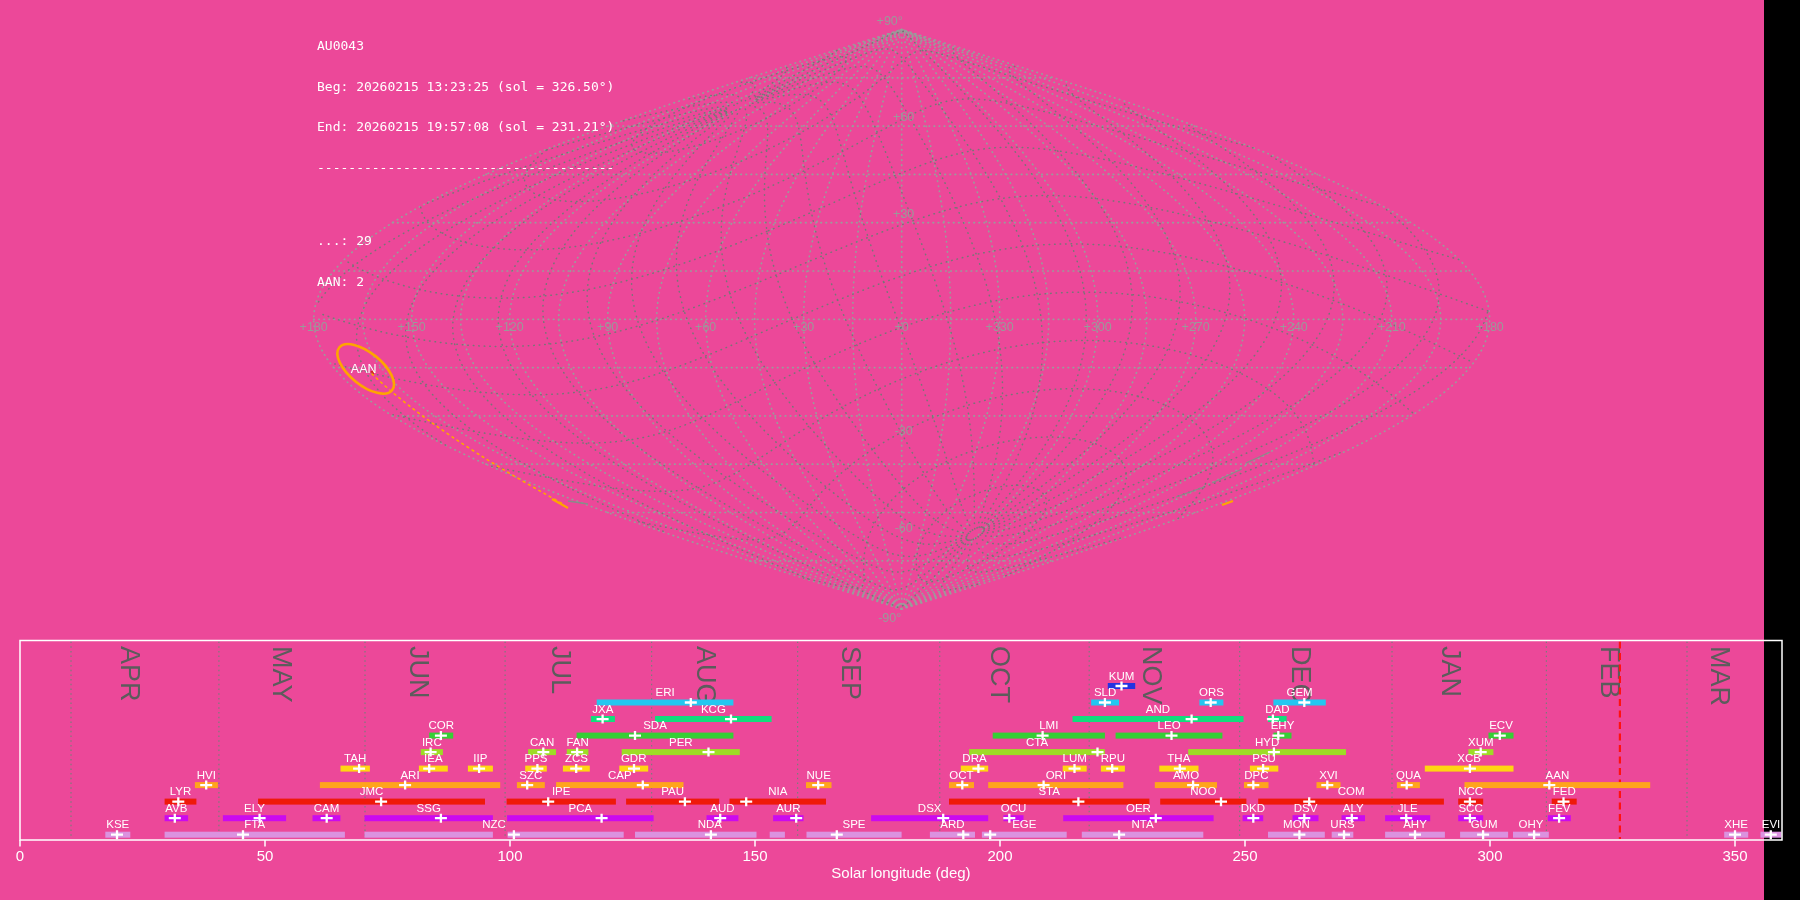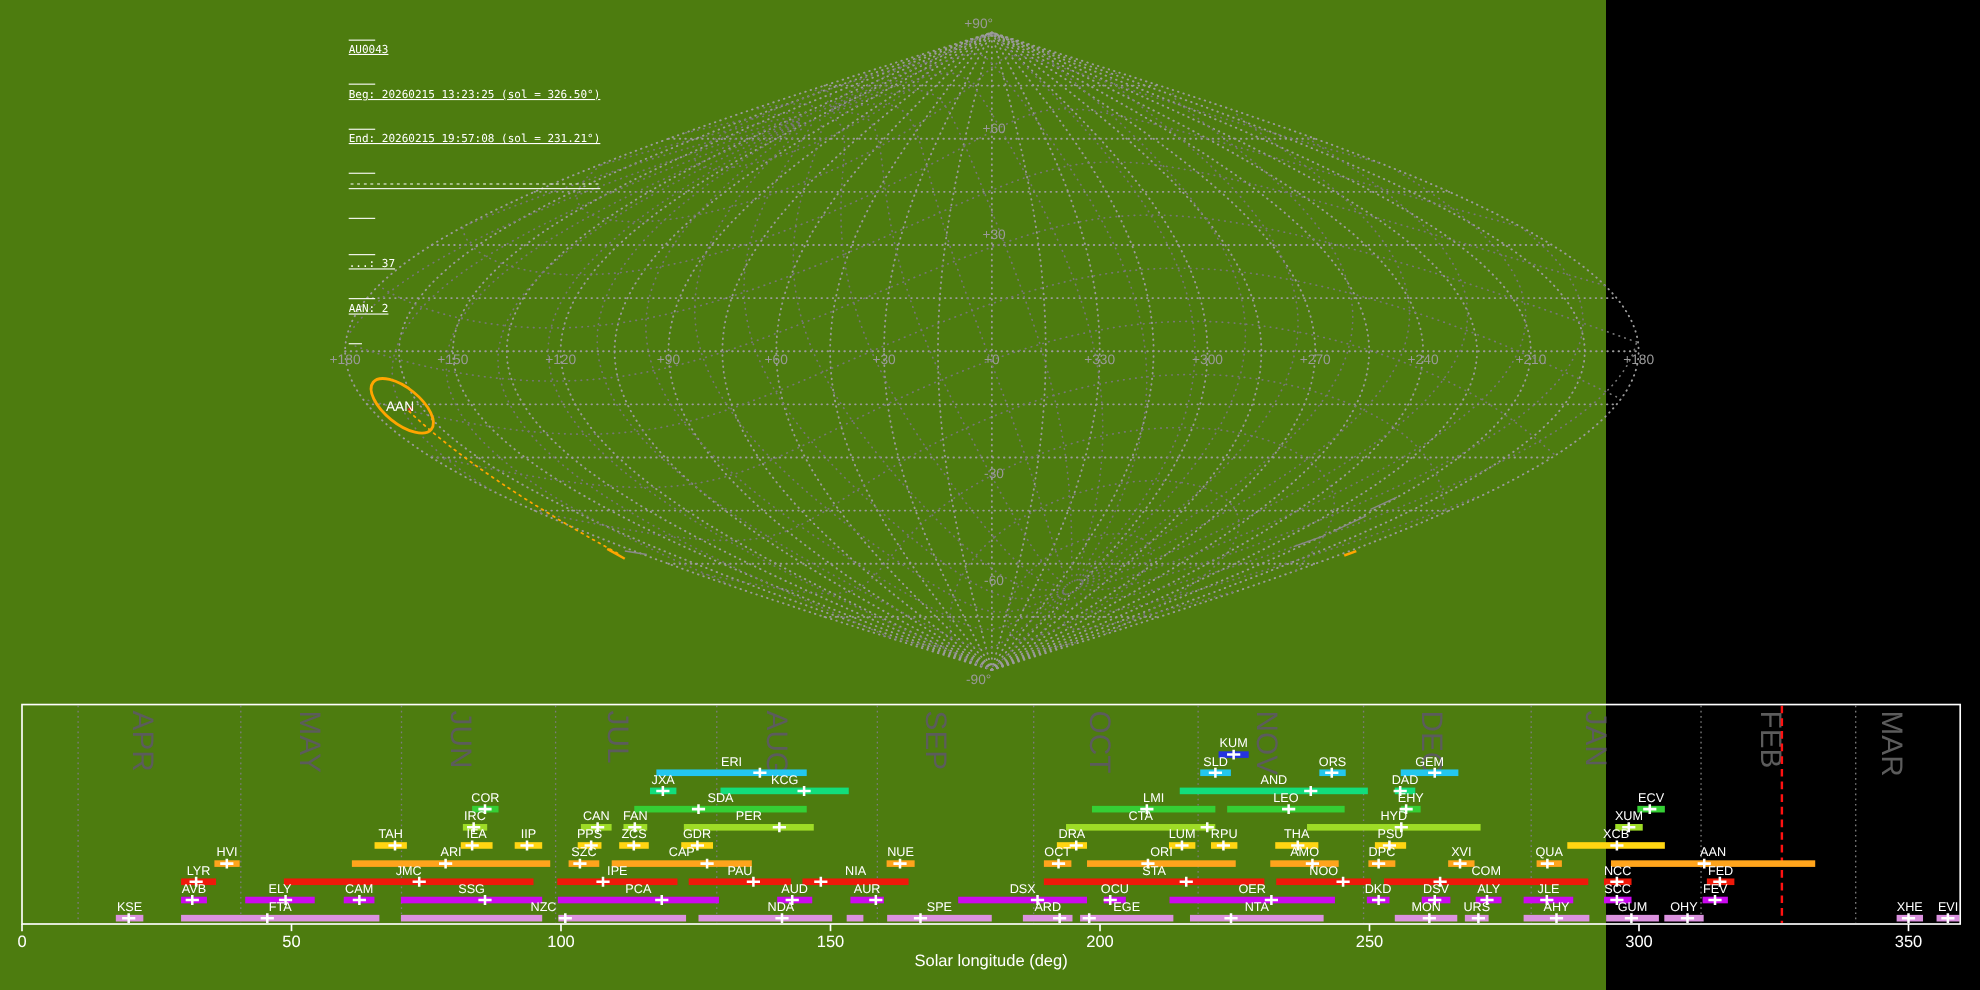--- a/index.html
+++ b/index.html
@@ -1,22 +1,22 @@
 <!DOCTYPE html>
 <html><head>
 <meta charset="utf-8">
 <style>
   html,body{margin:0;padding:0;background:#000;}
   body{width:1800px;height:900px;overflow:hidden;font-family:"Liberation Sans",sans-serif;}
-  #stage{position:relative;width:1460px;height:900px;background:#4d7c0f;}
+  #stage{position:relative;width:1764px;height:900px;background:#ec4899;}
   svg.layer{position:absolute;left:0;top:0;}
   #info{
     position:absolute;left:317px;top:12px;z-index:5;
     color:#fff;font-family:"DejaVu Sans Mono",monospace;
-    font-size:10px;line-height:13.5px;white-space:pre;text-decoration:underline;
+    font-size:13px;line-height:13.5px;white-space:pre;
   }
   #info .gap{height:6px;}
 </style>
 </head>
 <body>
 
 <div id="stage">
   <svg id="map-svg" class="layer" width="1800" height="900" viewBox="0 0 1800 900">
       <g fill="none" stroke-linecap="round">
         <path d="M901.7 609.1L917.1 604.3L932.5 599.4L947.8 594.6L963.2 589.8L978.5 585.0L993.7 580.1L1008.9 575.3L1024.0 570.5L1039.0 565.6L1053.9 560.8L1068.7 556.0L1083.4 551.1L1098.0 546.3L1112.4 541.5L1126.7 536.7L1140.9 531.8L1154.8 527.0L1168.6 522.2L1182.3 517.3L1195.7 512.5L1208.9 507.7L1222.0 502.8L1234.8 498.0L1247.3 493.2L1259.7 488.4L1271.7 483.5L1283.6 478.7L1295.2 473.9L1306.5 469.0L1317.5 464.2L1328.2 459.4L1338.7 454.5L1348.8 449.7L1358.7 444.9L1368.2 440.1L1377.4 435.2L1386.3 430.4L1394.8 425.6L1403.1 420.7L1410.9 415.9L1418.4 411.1L1425.6 406.2L1432.4 401.4L1438.9 396.6L1444.9 391.8L1450.7 386.9L1456.0 382.1L1460.9 377.3L1465.5 372.4L1469.7 367.6L1473.5 362.8L1476.9 357.9L1479.9 353.1L1482.5 348.3L1484.7 343.4L1486.5 338.6L1487.9 333.8L1488.9 329.0L1489.5 324.1L1489.7 319.3L1489.5 314.5L1488.9 309.6L1487.9 304.8L1486.5 300.0L1484.7 295.2L1482.5 290.3L1479.9 285.5L1476.9 280.7L1473.5 275.8L1469.7 271.0L1465.5 266.2L1460.9 261.3L1456.0 256.5L1450.7 251.7L1444.9 246.9L1438.9 242.0L1432.4 237.2L1425.6 232.4L1418.4 227.5L1410.9 222.7L1403.1 217.9L1394.8 213.0L1386.3 208.2L1377.4 203.4L1368.2 198.6L1358.7 193.7L1348.8 188.9L1338.7 184.1L1328.2 179.2L1317.5 174.4L1306.5 169.6L1295.2 164.7L1283.6 159.9L1271.7 155.1L1259.7 150.3L1247.3 145.4L1234.8 140.6L1222.0 135.8L1208.9 130.9L1195.7 126.1L1182.3 121.3L1168.6 116.4L1154.8 111.6L1140.9 106.8L1126.7 101.9L1112.4 97.1L1098.0 92.3L1083.4 87.5L1068.7 82.6L1053.9 77.8L1039.0 73.0L1024.0 68.1L1008.9 63.3L993.7 58.5L978.5 53.6L963.2 48.8L947.8 44.0L932.5 39.2L917.1 34.3L901.7 29.5" stroke="#9b9b9b" stroke-width="1.7" stroke-dasharray="0.5 4.6"></path>
@@ -438,16 +438,16 @@
         <text x="1735.0" y="861" fill="#fff" font-size="15" font-family="Liberation Sans, sans-serif" text-anchor="middle">350</text>
         <text x="901" y="878" fill="#fff" font-size="15" font-family="Liberation Sans, sans-serif" text-anchor="middle">Solar longitude (deg)</text>
       </g>
     </svg>
   <div id="info">
     <div>AU0043</div>
     <div>Beg: 20260215 13:23:25 (sol = 326.50°)</div>
     <div>End: 20260215 19:57:08 (sol = 231.21°)</div>
     <div>--------------------------------------</div>
     <div class="gap"></div>
-    <div>...: 37</div>
+    <div>...: 29</div>
     <div>AAN: 2</div>
   </div>
 </div>
 
 </body></html>

